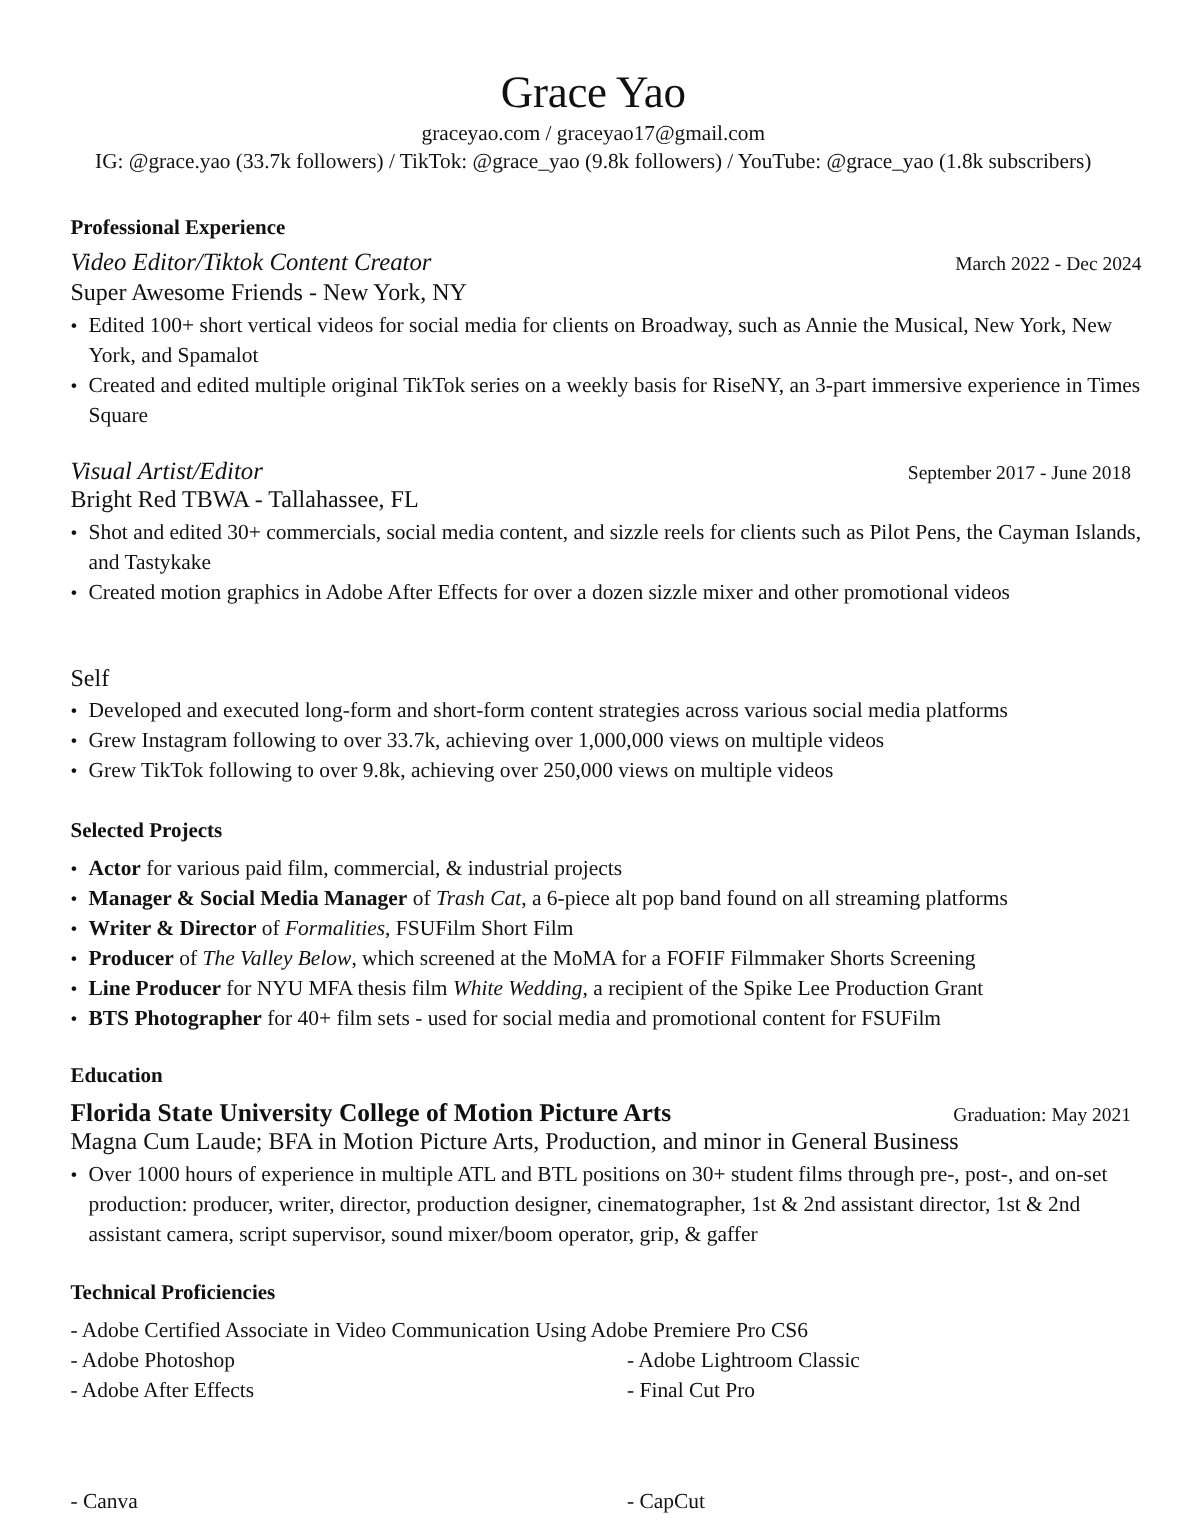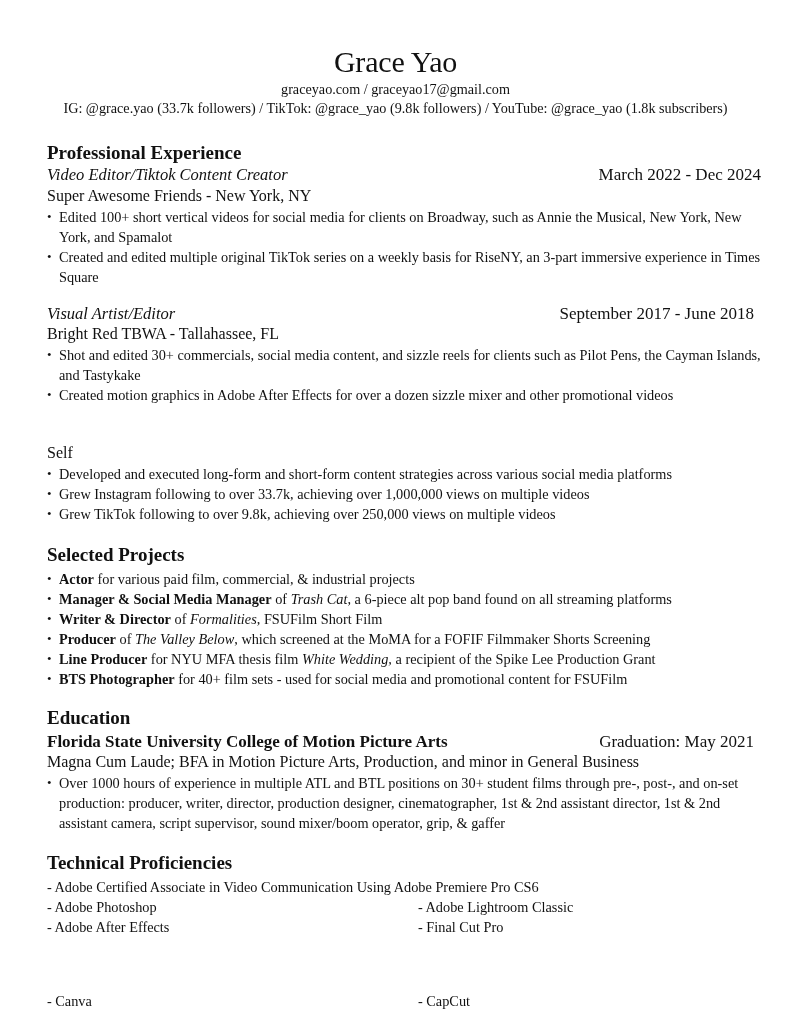--- a/index.html
+++ b/index.html
@@ -11,25 +11,25 @@
       overflow: hidden;
     }
     .page { position: absolute; left: 0; top: 0; width: 791px; height: 1024px; }
     .header { position: absolute; top: 45px; left: 0; width: 791px; text-align: center; }
     .name { font-size: 30px; line-height: 34px; font-weight: normal; letter-spacing: -0.2px; }
     .contact { font-size: 14.2px; line-height: 18px; margin-top: 1px; }
     .socials { font-size: 14.2px; line-height: 20px; }
 
     .section-title {
       position: absolute; left: 47px;
-      font-size: 19px; font-weight: bold; line-height: 26px;
+      font-size: 14px; font-weight: bold; line-height: 26px;
     }
     .row { position: absolute; left: 47px; right: 37px; display: flex; justify-content: space-between; align-items: baseline; }
     .job-title { font-style: italic; font-size: 16.5px; line-height: 20px; }
-    .date { font-size: 17px; line-height: 20px; text-align: right; }
+    .date { font-size: 13px; line-height: 20px; text-align: right; }
     .employer { position: absolute; left: 47px; font-size: 16px; line-height: 20px; }
     .bullets { position: absolute; left: 47px; right: 30px; list-style: none; }
     .bullets li {
       position: relative; padding-left: 12px;
       font-size: 14.3px; line-height: 20px;
     }
     .bullets li::before {
       content: "\2022"; position: absolute; left: 0; top: 0; font-size: 13px;
     }
     .edu-school { font-weight: bold; font-size: 17px; line-height: 20px; }

